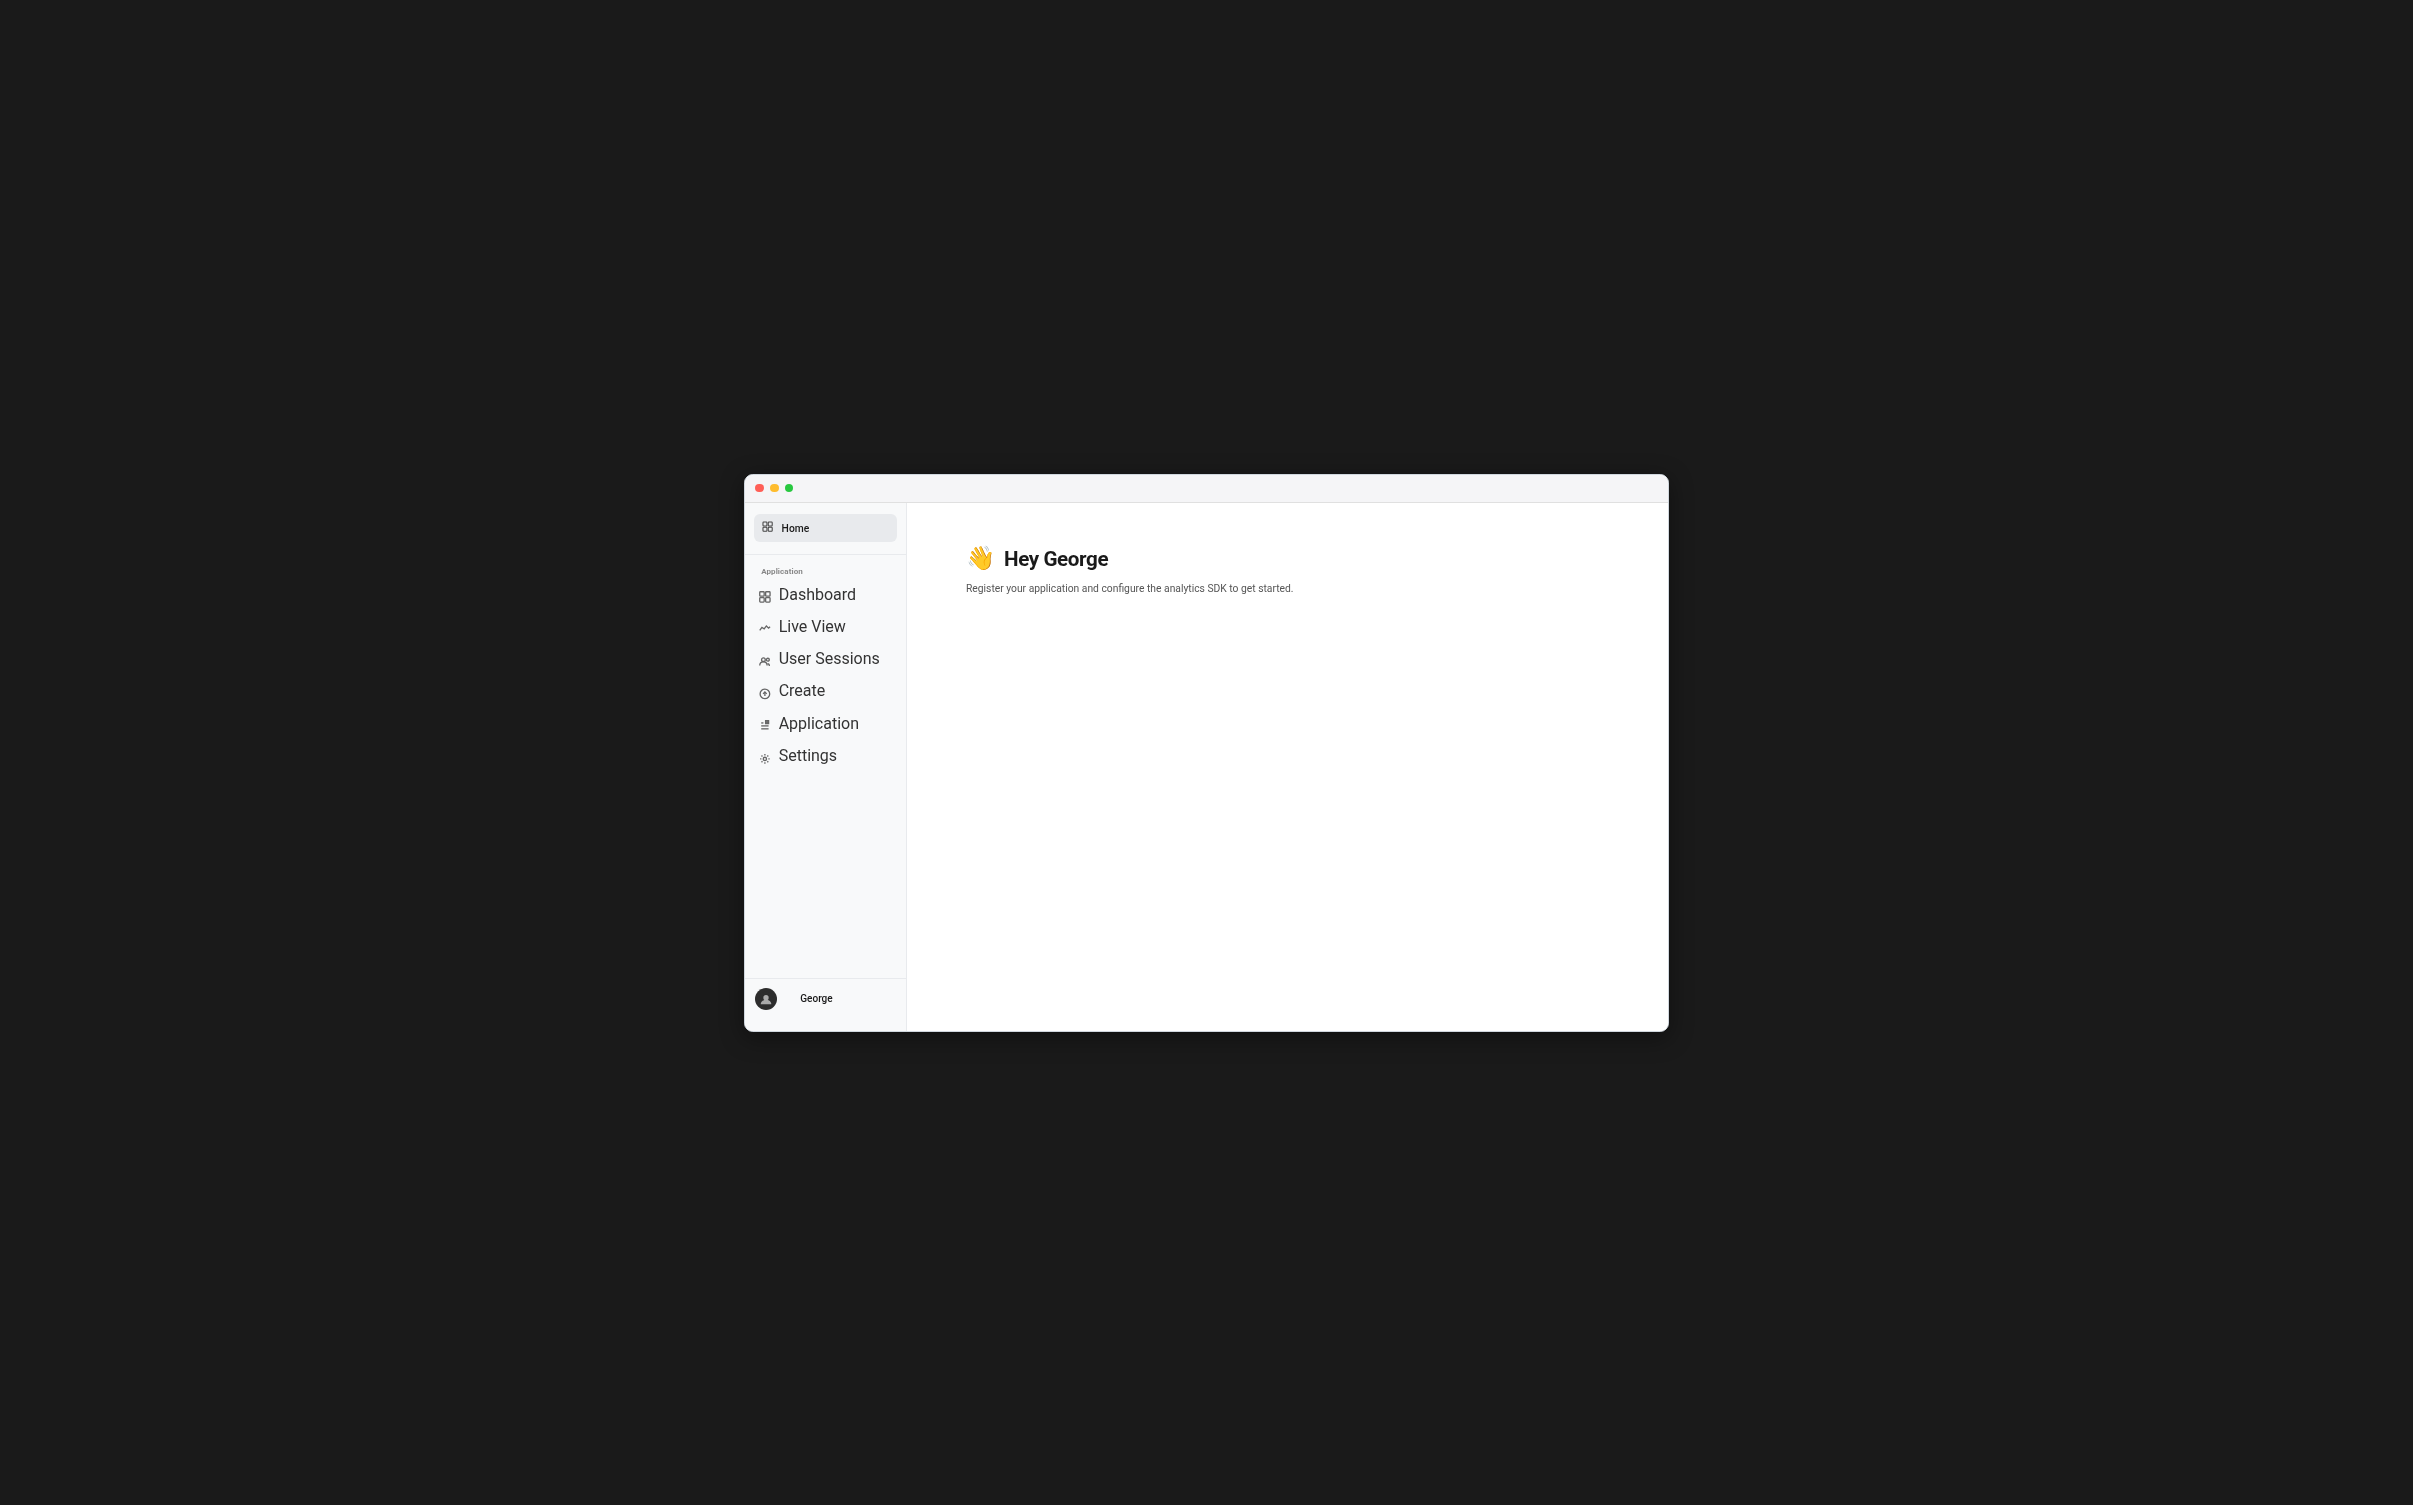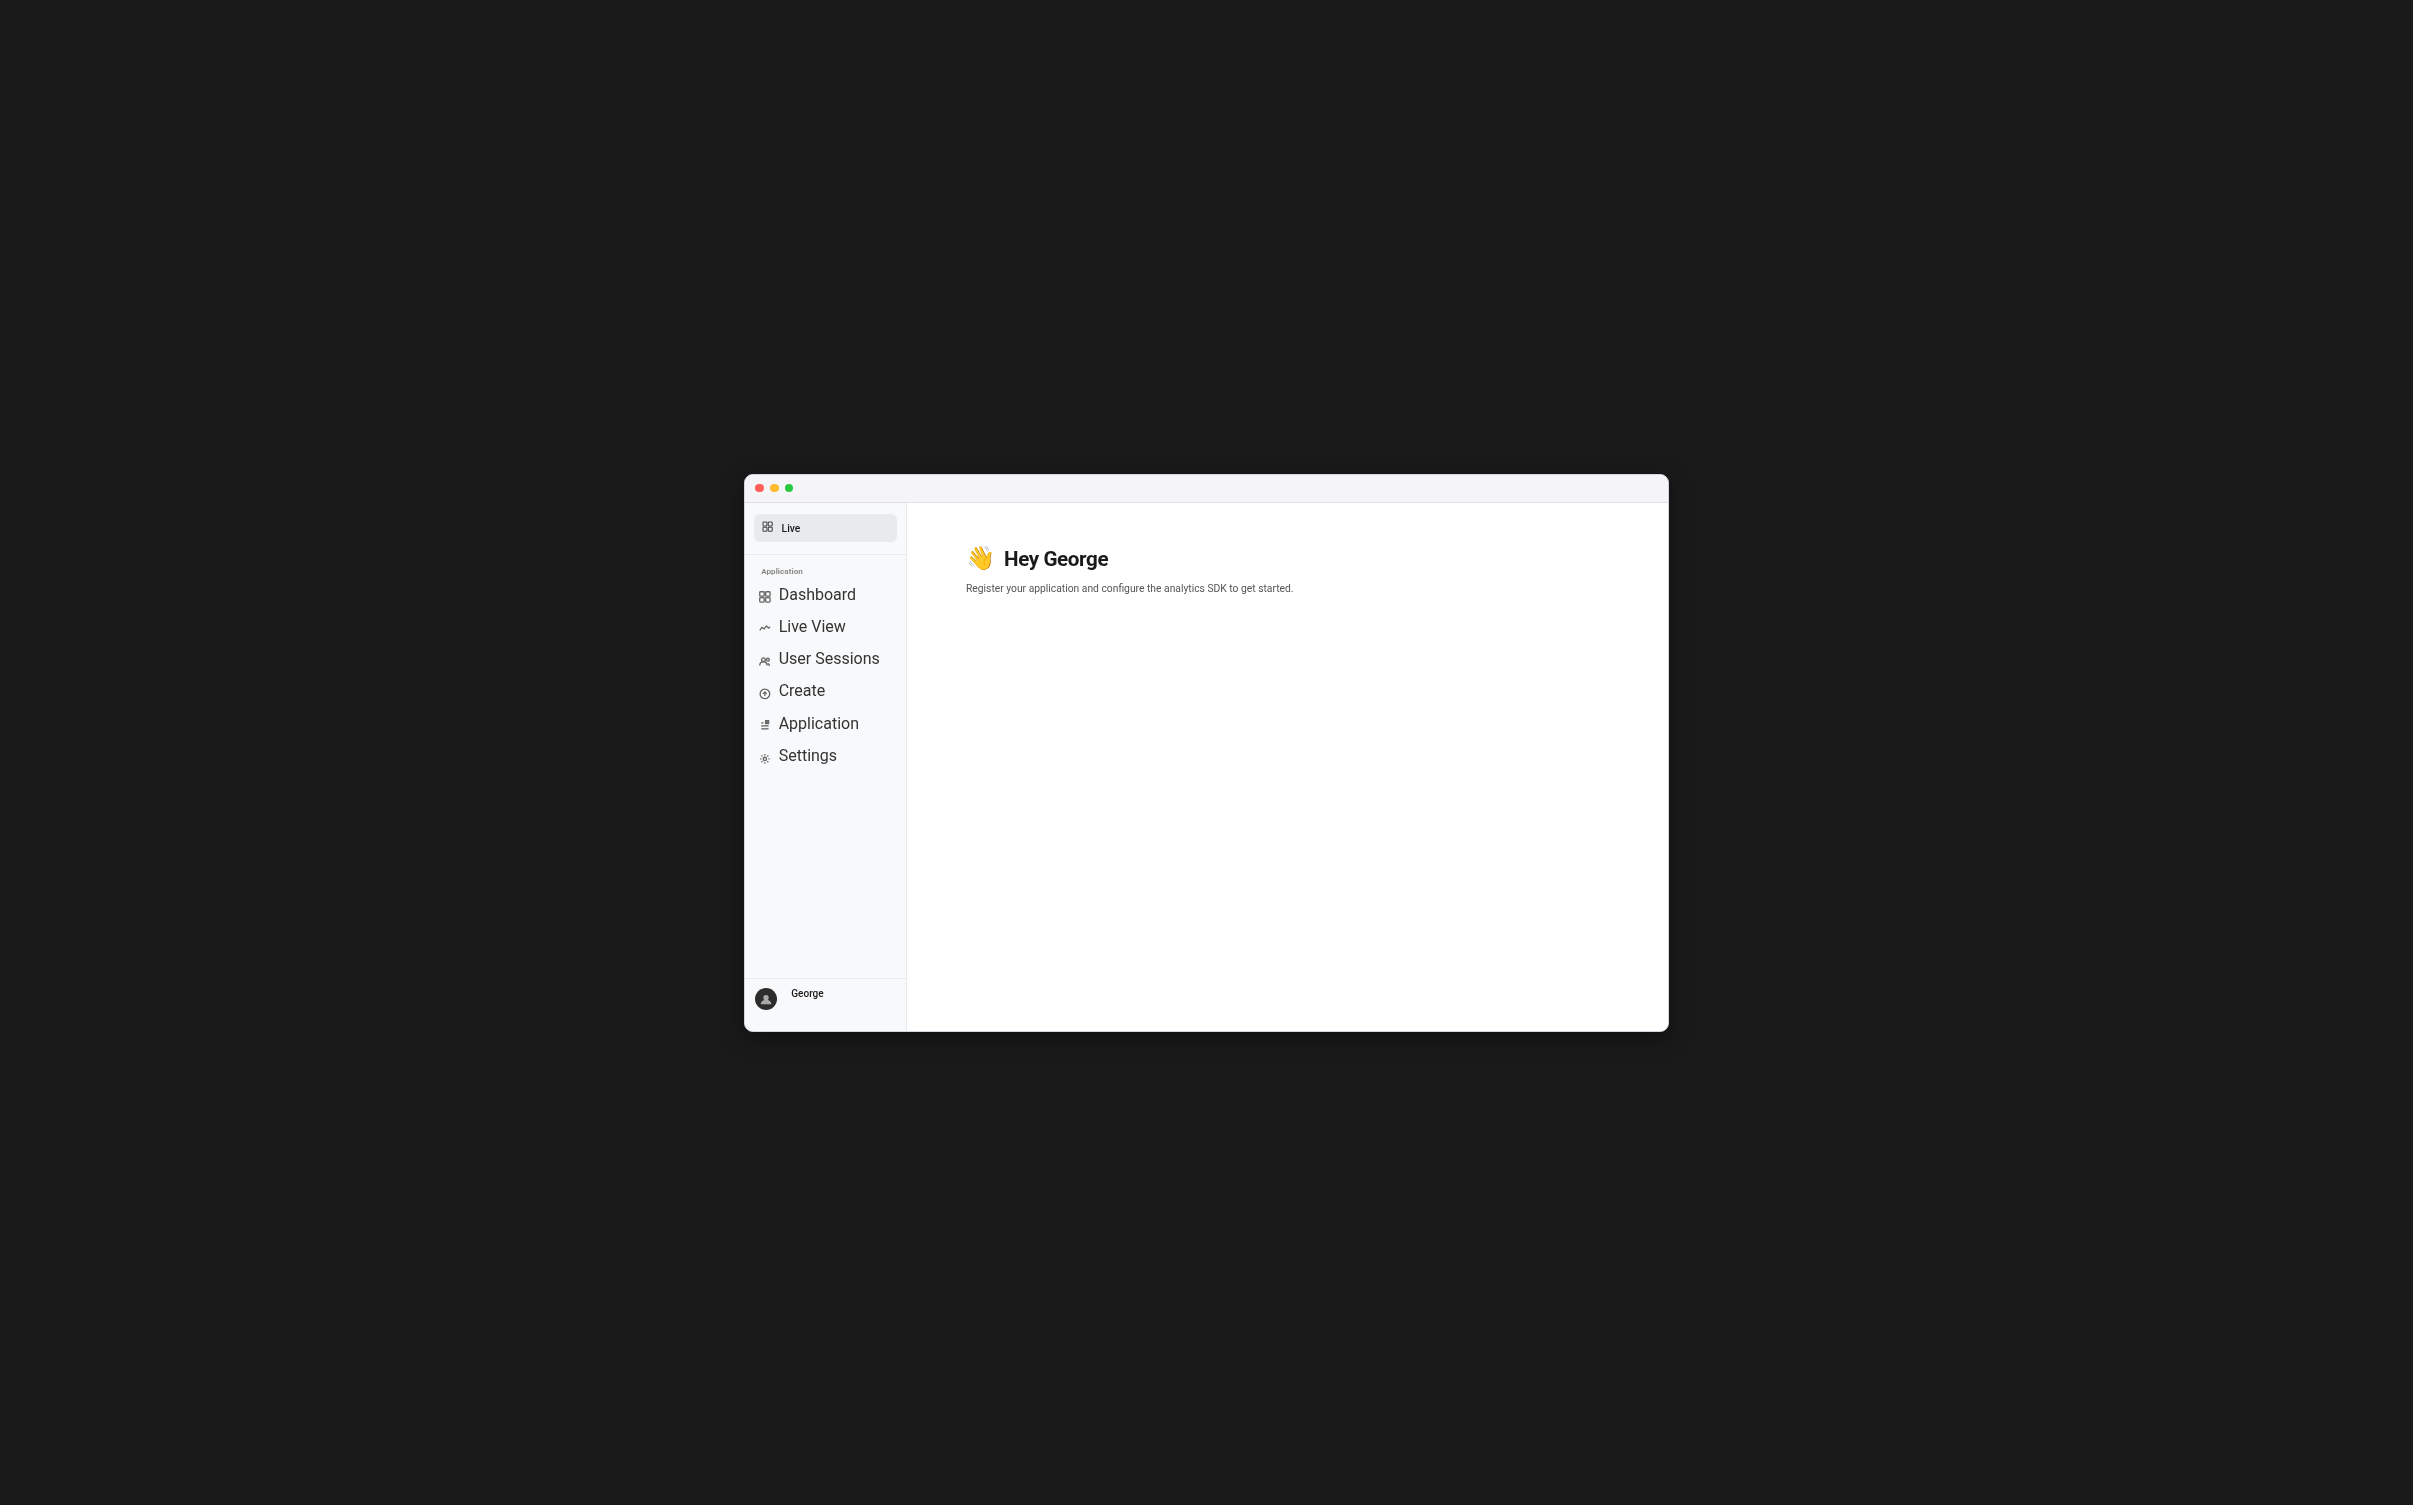--- a/index.html
+++ b/index.html
@@ -140,22 +140,22 @@
       height: 11.8px;
       stroke: currentColor;
       fill: none;
       stroke-width: 1.8;
     }
 
     .sidebar-footer {
       padding: 8.8px 10.3px;
       border-top: 0.7px solid #e8eaed;
       display: flex;
-      align-items: flex-start;
-      gap: 14px;
+      align-items: center;
+      gap: 23px;
       cursor: pointer;
     }
 
     .user-avatar {
       width: 22px;
       height: 22px;
       border-radius: 50%;
       background: #2d2d2d;
       display: flex;
       align-items: center;
@@ -281,21 +281,21 @@
       <div class="sidebar-top">
         <div class="sidebar-home-btn">
           <span class="icon">
             <svg class="grid-icon-svg" viewBox="0 0 20 20" fill="none" xmlns="http://www.w3.org/2000/svg" stroke="#444" stroke-width="1.6">
               <rect x="3" y="3" width="6" height="6" rx="1"></rect>
               <rect x="11" y="3" width="6" height="6" rx="1"></rect>
               <rect x="3" y="11" width="6" height="6" rx="1"></rect>
               <rect x="11" y="11" width="6" height="6" rx="1"></rect>
             </svg>
           </span>
-          <span>Live</span>
+          <span>Home</span>
         </div>
       </div>
 
       <div class="sidebar-nav">
         <div class="sidebar-section-label">Application</div>
 
         <div class="nav-item">
           <span class="nav-icon">
             <svg viewBox="0 0 16 16" xmlns="http://www.w3.org/2000/svg">
               <rect x="1" y="1" width="6" height="6" rx="1"></rect>

